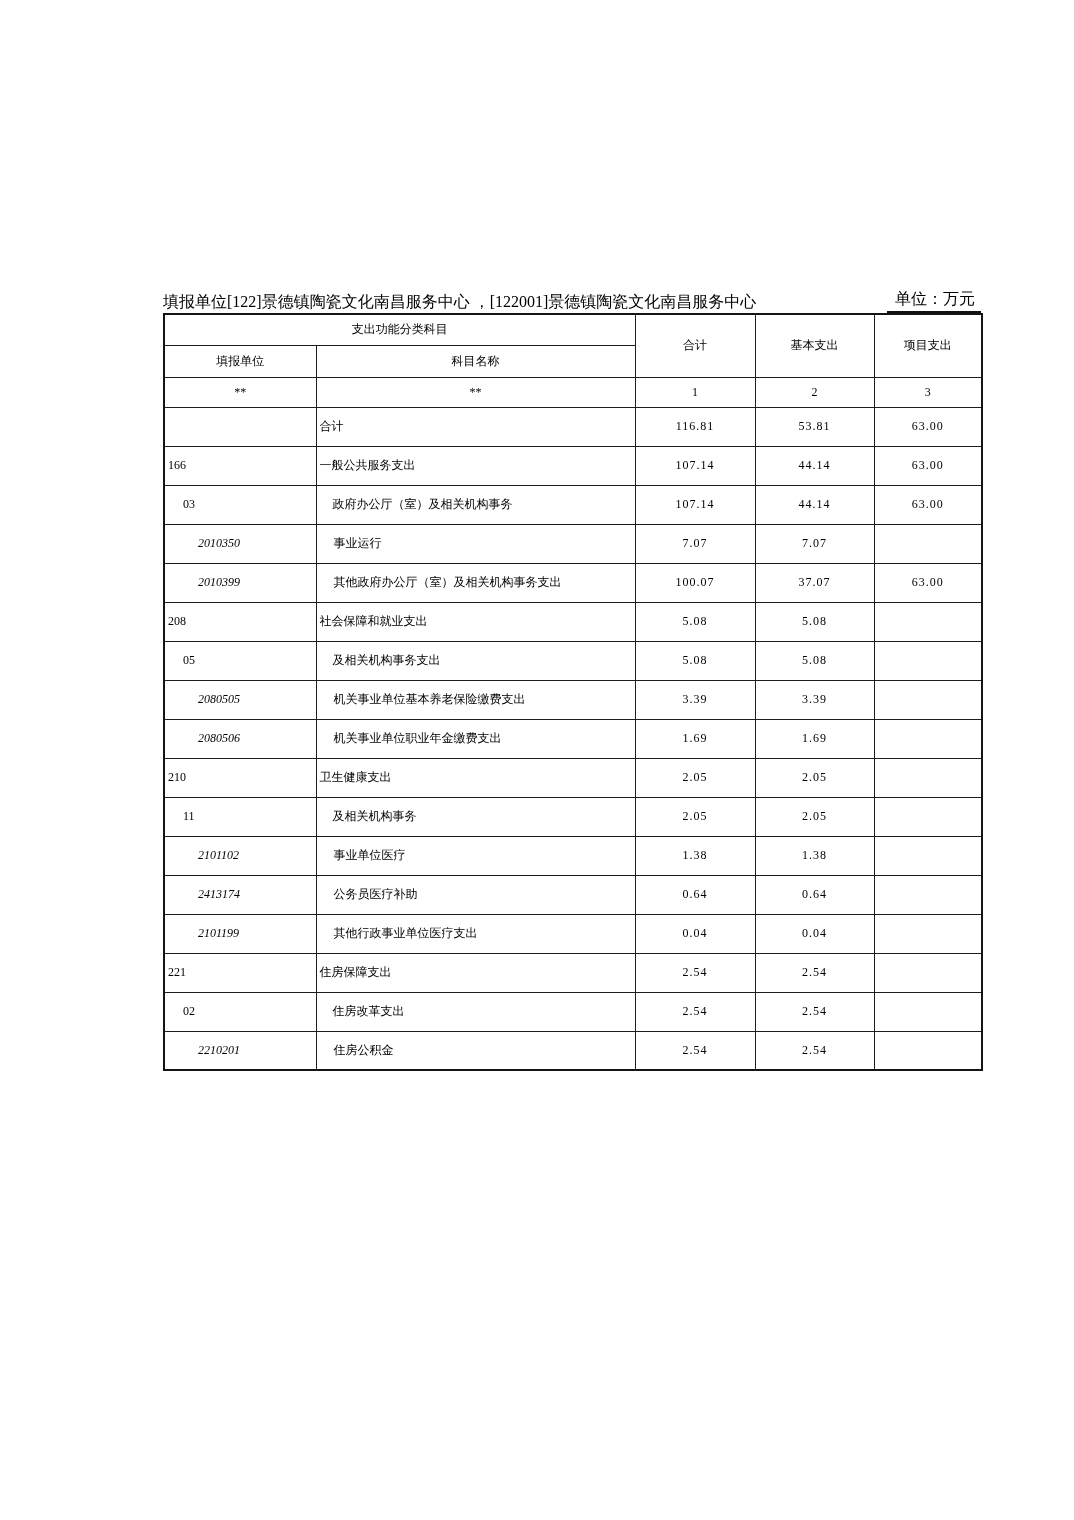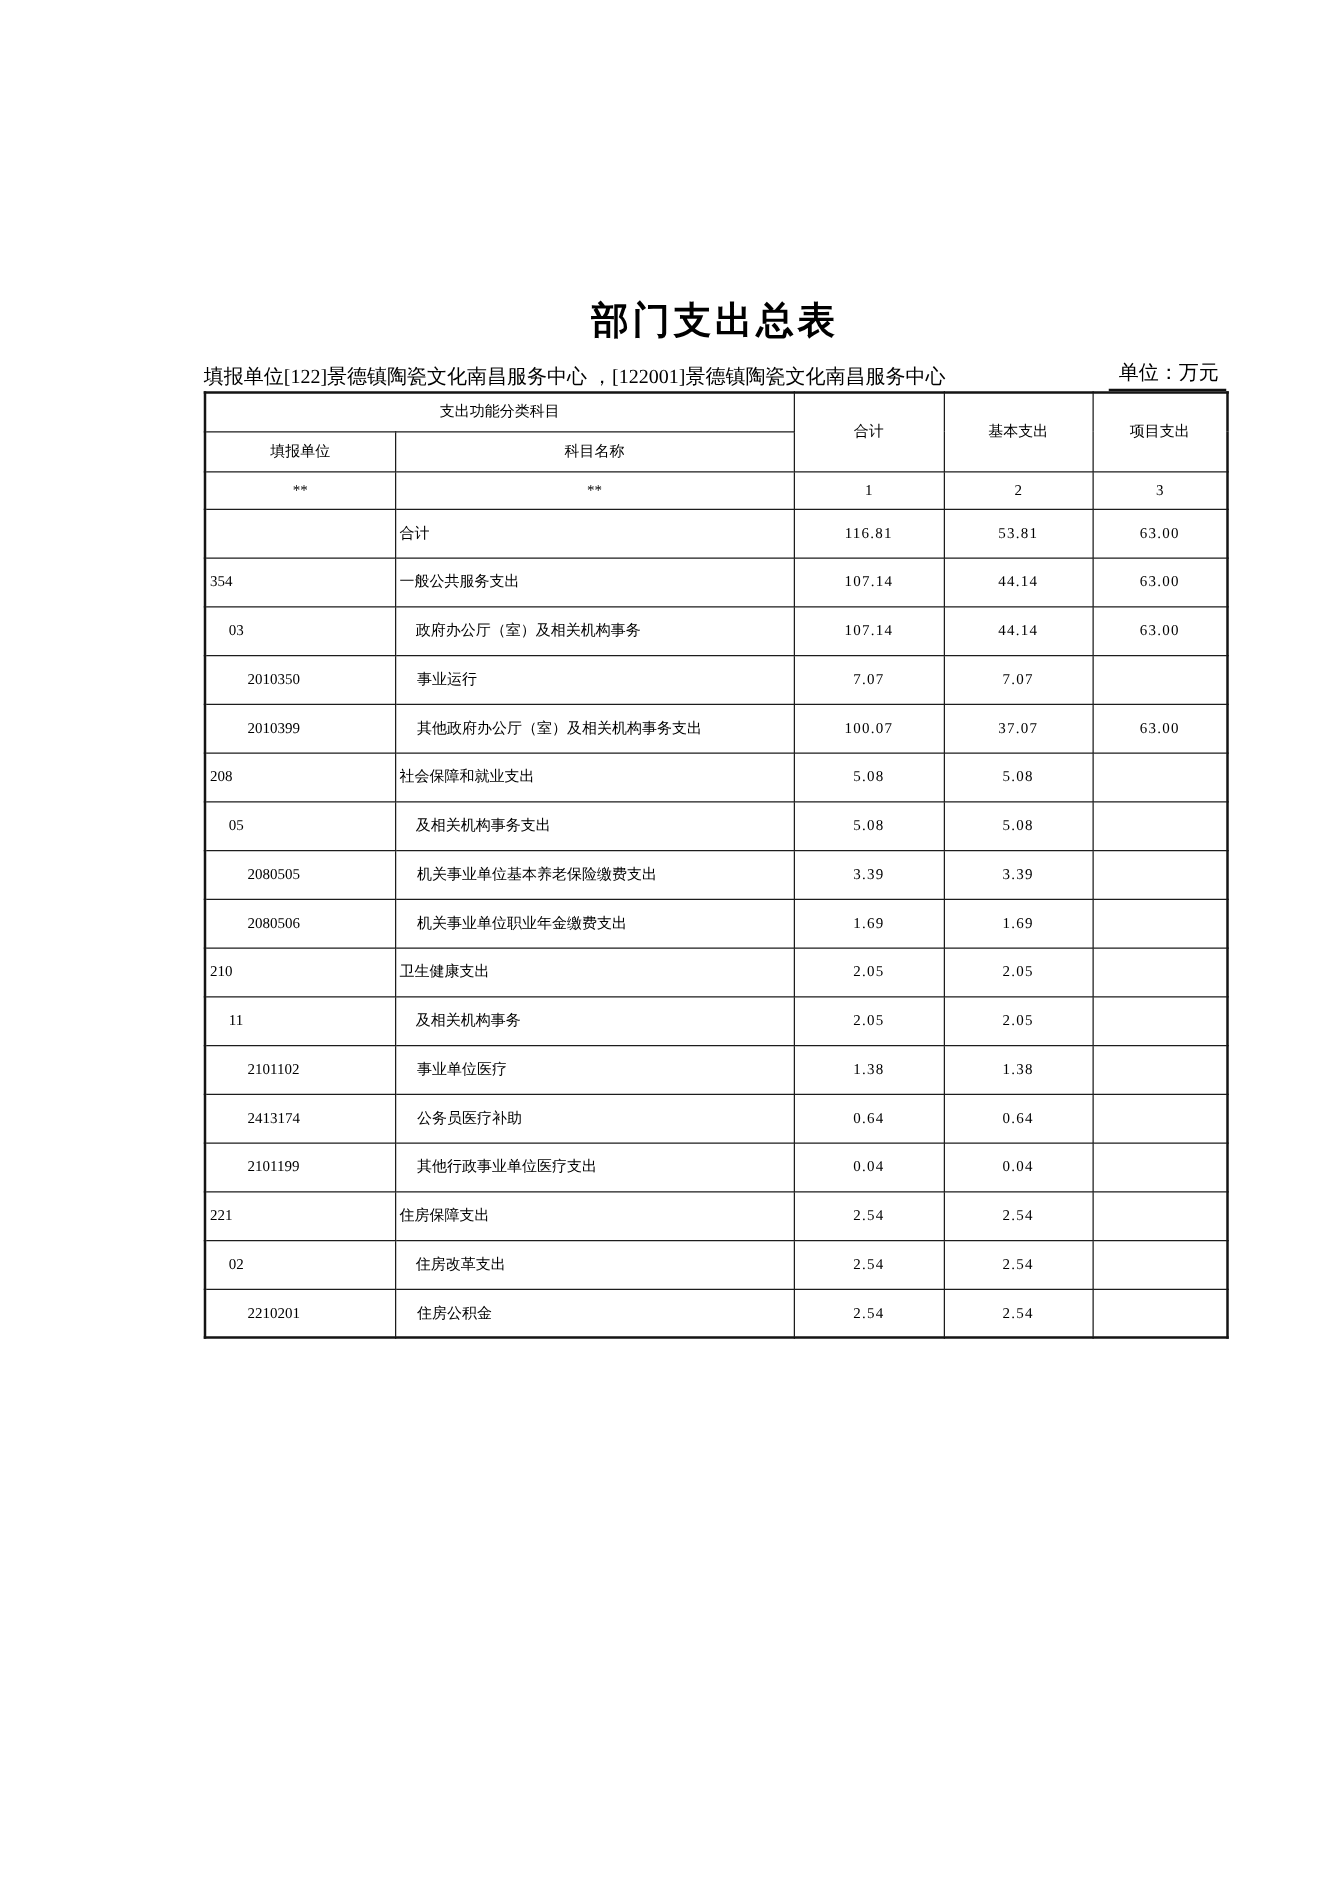--- a/index.html
+++ b/index.html
@@ -84,32 +84,31 @@
     text-align: left;
     white-space: nowrap;
   }
   .exp-table td.num {
     text-align: center;
     letter-spacing: 1px;
   }
   
   td.code.clvl0 { padding-left: 3px; }
   td.code.clvl1 { padding-left: 18px; }
-  td.code.clvl2 { padding-left: 33px; }
+  td.code.clvl2 { padding-left: 33px; font-style: italic; }
   
   td.name.nlvl0 { padding-left: 3px; }
   td.name.nlvl1 { padding-left: 16px; }
   td.name.nlvl2 { padding-left: 17px; }
 </style>
 </head>
 <body>
 
 <div class="sheet">
 
-  <h1 class="doc-title">部门支出总表</h1>
 
   <div class="subhead">
     <span class="reporting-unit">填报单位[122]景德镇陶瓷文化南昌服务中心 ，[122001]景德镇陶瓷文化南昌服务中心</span>
     <span class="unit-label">单位：万元</span>
   </div>
 
   <table class="exp-table">
     <colgroup>
       <col style="width:152px">
       <col style="width:319px">
@@ -138,21 +137,21 @@
     </thead>
     <tbody>
         <tr>
     <td class="code clvl0"></td>
     <td class="name nlvl0">合计</td>
     <td class="num">116.81</td>
     <td class="num">53.81</td>
     <td class="num">63.00</td>
   </tr>
         <tr>
-    <td class="code clvl0">354</td>
+    <td class="code clvl0">166</td>
     <td class="name nlvl0">一般公共服务支出</td>
     <td class="num">107.14</td>
     <td class="num">44.14</td>
     <td class="num">63.00</td>
   </tr>
         <tr>
     <td class="code clvl1">03</td>
     <td class="name nlvl1">政府办公厅（室）及相关机构事务</td>
     <td class="num">107.14</td>
     <td class="num">44.14</td>

